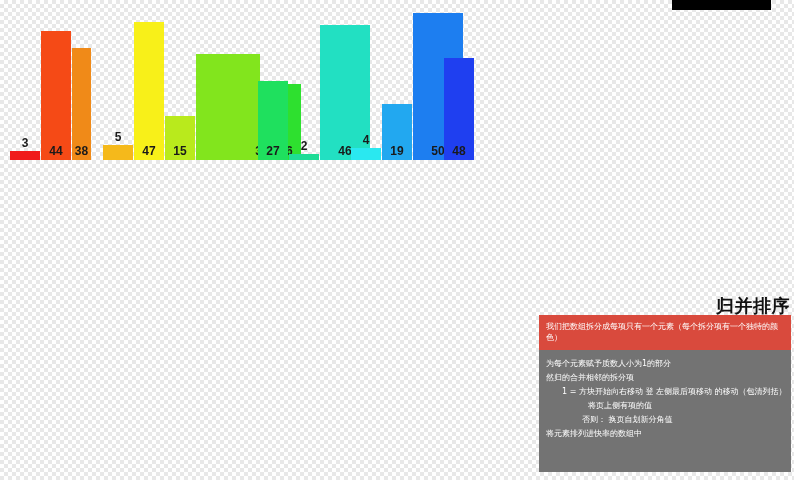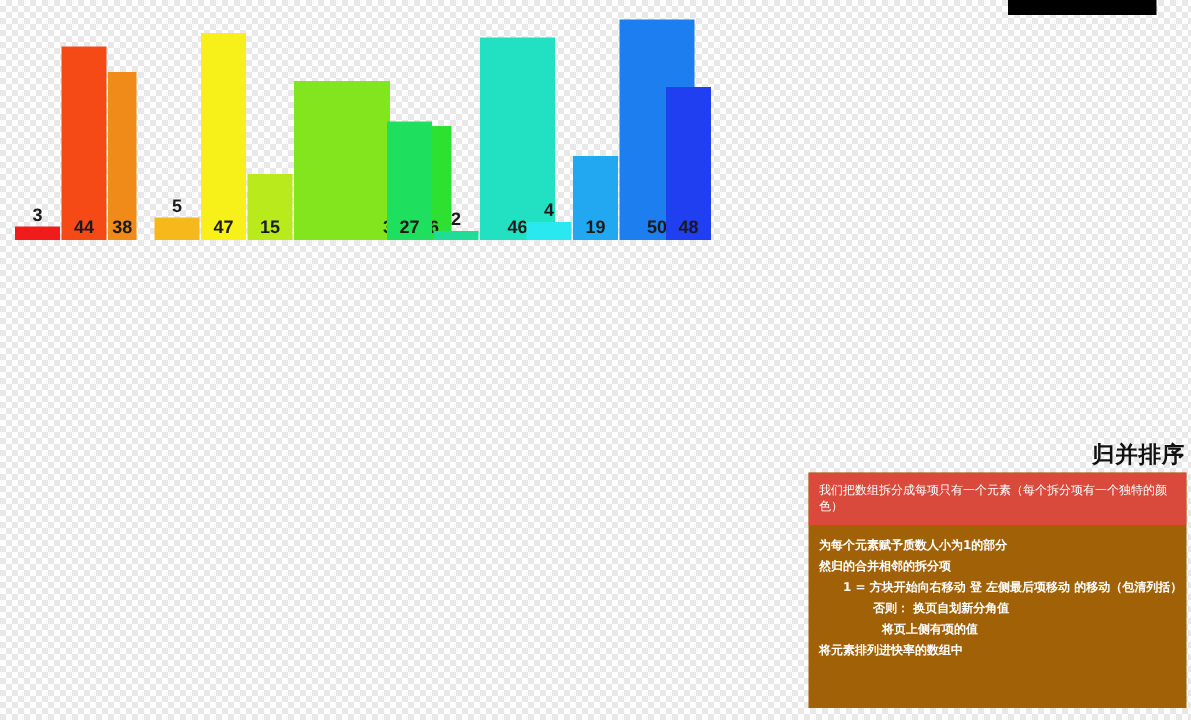--- a/index.html
+++ b/index.html
@@ -58,50 +58,49 @@
     line-height: 12px;
   }
   .bar-label.inside { bottom: 3px; }
   .bar-label.outside { bottom: calc(100% + 2px); }
 
   
   #panel-title {
     position: absolute;
     right: 4px;
     top: 294px;
-    font-size: 15px;
+    font-size: 18px;
     font-weight: bold;
     color: #111111;
     letter-spacing: 0.5px;
     font-family: "DejaVu Sans", sans-serif;
   }
   #info-panel {
     position: absolute;
     left: 539px;
     top: 315px;
     width: 252px;
     height: 157px;
-    background: #a16207;
+    background: #737373;
     overflow: hidden;
   }
   #panel-header {
     background: #d94a3d;
     color: #ffffff;
     font-size: 8px;
     line-height: 11px;
     padding: 6px 7px 7px 7px;
     font-family: "DejaVu Sans", sans-serif;
   }
   #panel-body {
     padding: 7px 7px 0 7px;
     color: #ffffff;
     font-size: 8px;
     line-height: 14px;
     font-family: "DejaVu Sans", sans-serif;
-    font-weight: bold;
   }
   .panel-line { white-space: nowrap; }
   .indent-1 { padding-left: 16px; }
   .indent-2 { padding-left: 32px; }
   .indent-3 { padding-left: 42px; }
   .indent-4 { padding-left: 36px; }
 </style>
 </head>
 <body>
 
@@ -171,17 +170,17 @@
   </div>
 
 <div id="panel-title">归并排序</div>
 
 <div id="info-panel">
   <div id="panel-header">我们把数组拆分成每项只有一个元素（每个拆分项有一个独特的颜色）</div>
   <div id="panel-body">
       <div class="panel-line">为每个元素赋予质数人小为1的部分</div>
       <div class="panel-line">然归的合并相邻的拆分项</div>
       <div class="panel-line indent-1">1 = 方块开始向右移动 登 左侧最后项移动 的移动（包清列括）</div>
+      <div class="panel-line indent-3">将页上侧有项的值</div>
       <div class="panel-line indent-4">否则： 换页自划新分角值</div>
-      <div class="panel-line indent-3">将页上侧有项的值</div>
       <div class="panel-line">将元素排列进快率的数组中</div>
     </div>
 </div>
 
 </body></html>

